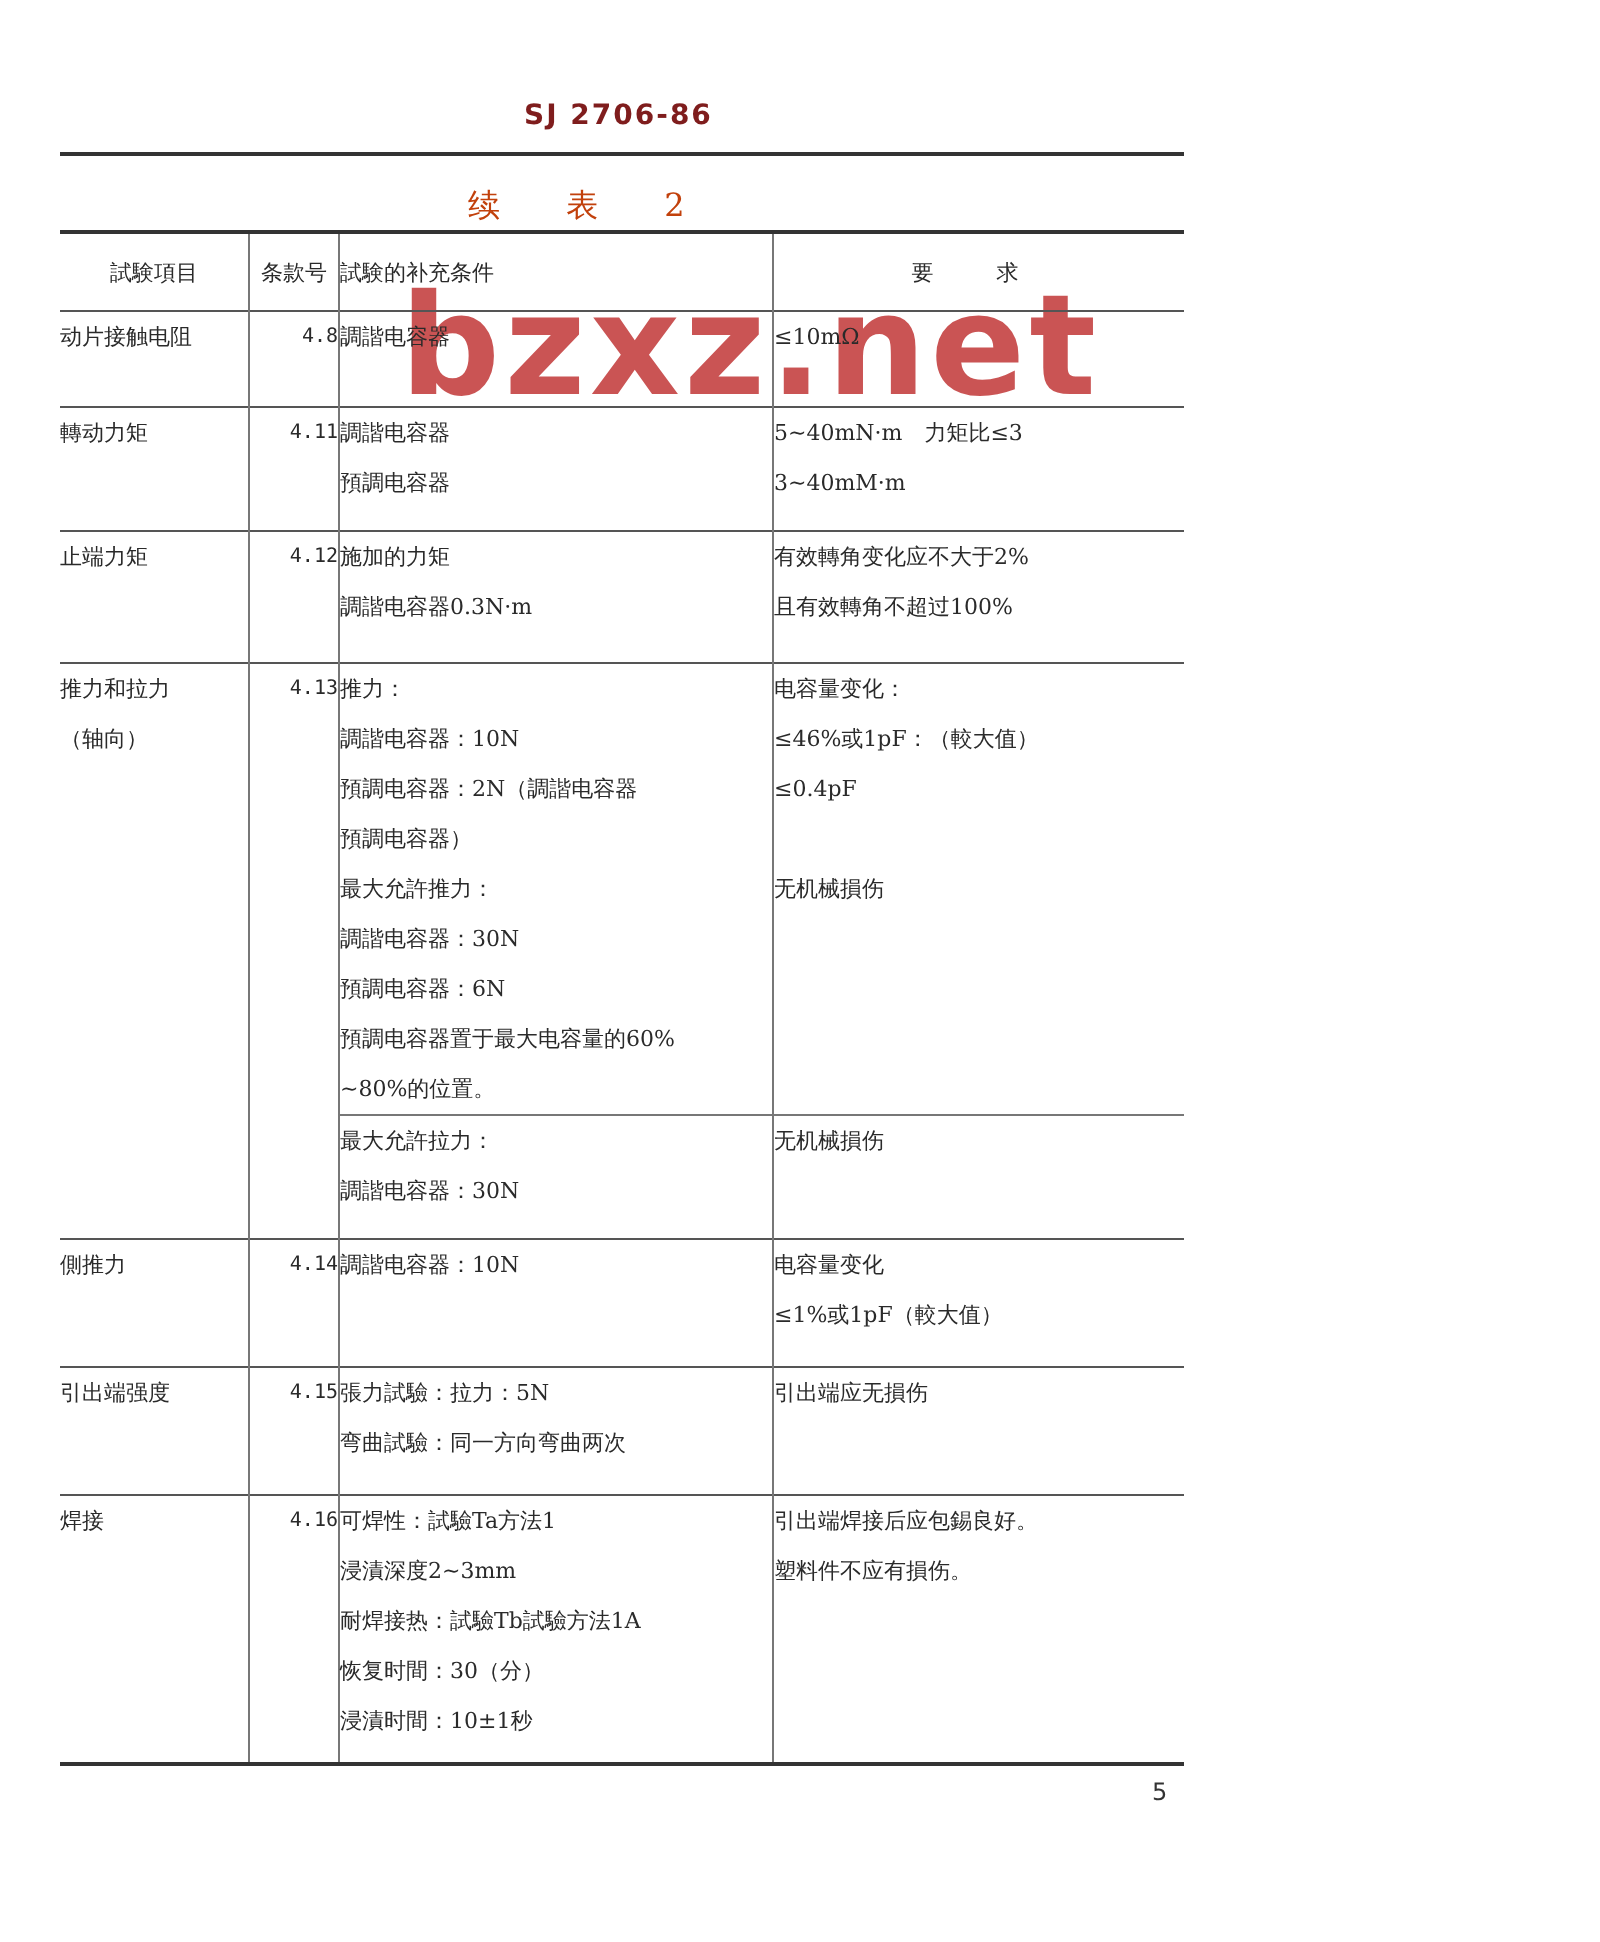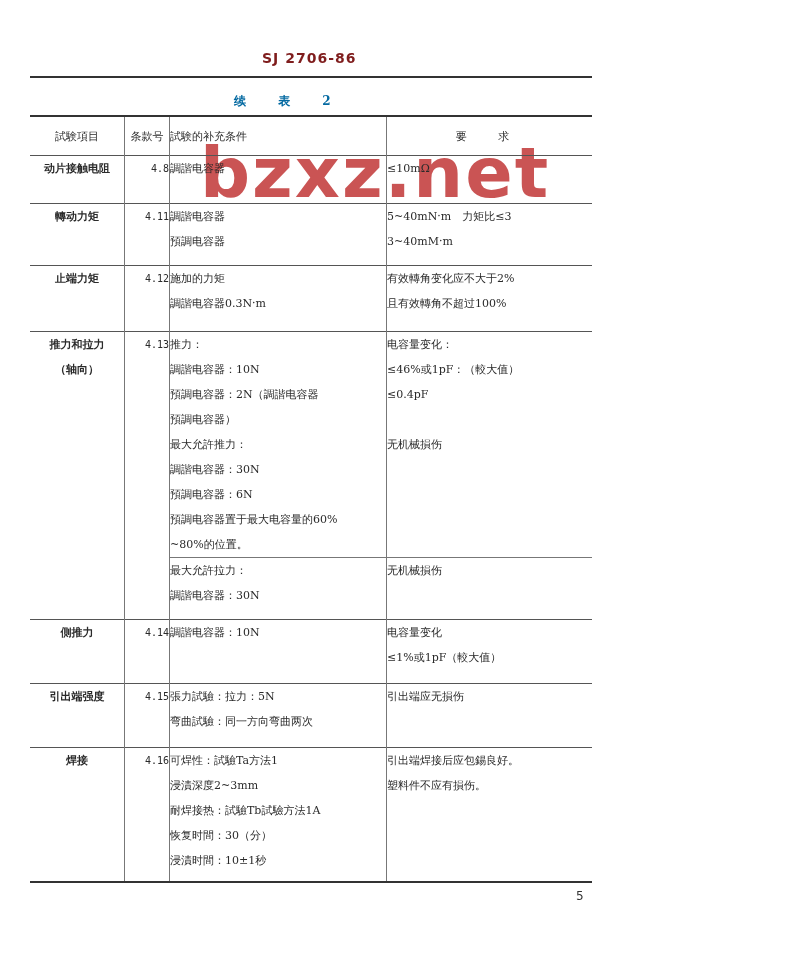--- a/index.html
+++ b/index.html
@@ -8,22 +8,22 @@
       font-family: "DejaVu Serif", serif; color: #2a2a2a;
     }
     .std-code {
       position: absolute; left: 262px; top: 50px;
       font-family: "DejaVu Sans", sans-serif; font-weight: bold; font-size: 14px;
       letter-spacing: 1px; color: #7f1d1d;
     }
     .rule { position: absolute; left: 30px; width: 562px; background: #333; }
     .rule.top { top: 76px; height: 2px; }
     .caption {
-      position: absolute; left: 234px; top: 93px; font-size: 12px; font-weight: bold;
-      letter-spacing: 14px; color: #0369a1;
+      position: absolute; left: 234px; top: 93px; font-size: 16px; font-weight: normal;
+      letter-spacing: 14px; color: #c2410c;
     }
     .watermark {
       position: absolute; left: 200px; top: 132px;
       font-family: "DejaVu Sans", sans-serif; font-weight: bold; font-size: 70px;
       color: #b91c1c; letter-spacing: 2px; opacity: 0.75; pointer-events: none; z-index: 0;
     }
     table.spec {
       position: absolute; left: 30px; top: 115px; width: 562px;
       border-collapse: collapse; font-size: 11px; z-index: 1;
     }
@@ -37,21 +37,21 @@
     table.spec thead tr { border-top: 2px solid #333; border-bottom: 1px solid #555; }
     table.spec tbody tr.last { border-bottom: 2px solid #333; }
     table.spec tbody tr.sub-top td.sub { border-bottom: 1px solid #777; }
     th { font-weight: normal; height: 38px; vertical-align: middle !important; }
     th.c1 { width: 94px; text-align: center !important; }
     th.c2 { width: 44px; text-align: center !important; }
     th.c3 { width: 216px; text-align: left; }
     th.c4 { text-align: center !important; letter-spacing: 14px; }
     td .ln { display: block; height: 25px; line-height: 25px; white-space: nowrap; }
     td.item { padding: 6px 0 0 4px; }
-    td.item .ln { text-align: center; font-weight: bold; }
+    td.item .ln { text-align: left; }
     td.clause { padding: 6px 0 0 0; text-align: center !important; font-family: "DejaVu Sans Mono", monospace; font-size: 10px; }
     td.clause .ln { text-align: right; }
     td.cond { padding: 6px 0 8px 24px; margin-top: 28px; }
     td.req { padding: 6px 0 8px 26px; }
     .page-num {
       position: absolute; left: 576px; top: 889px;
       font-family: "DejaVu Sans", sans-serif; font-size: 12px; color: #333;
     }
     .gap { height: 25px; display: block; }
   </style>

